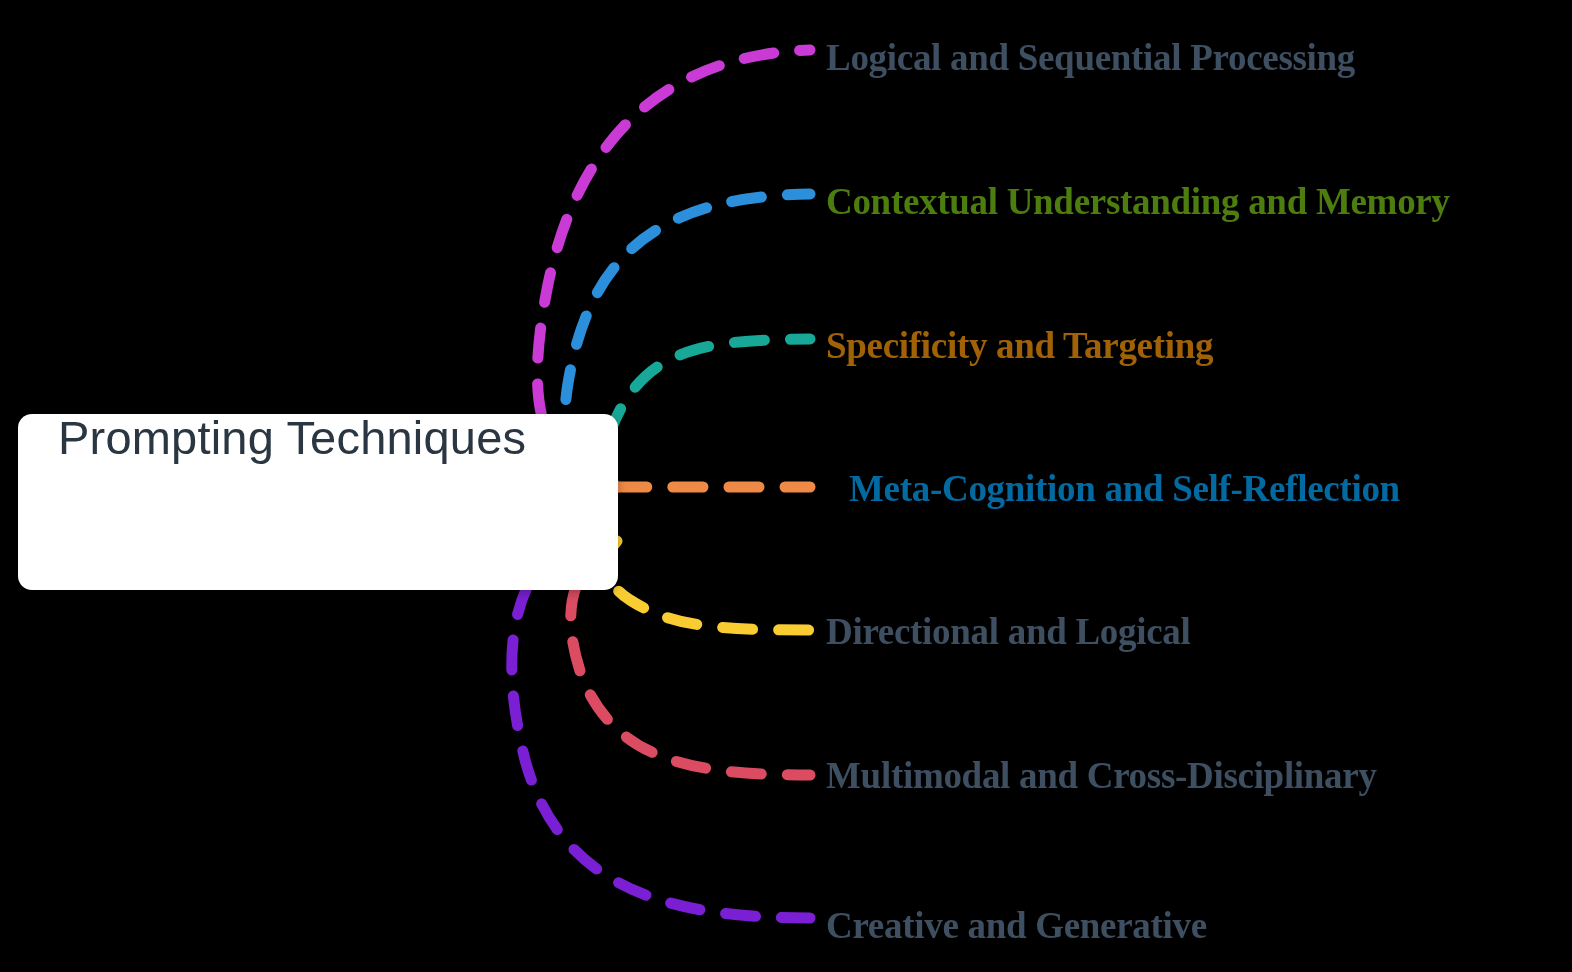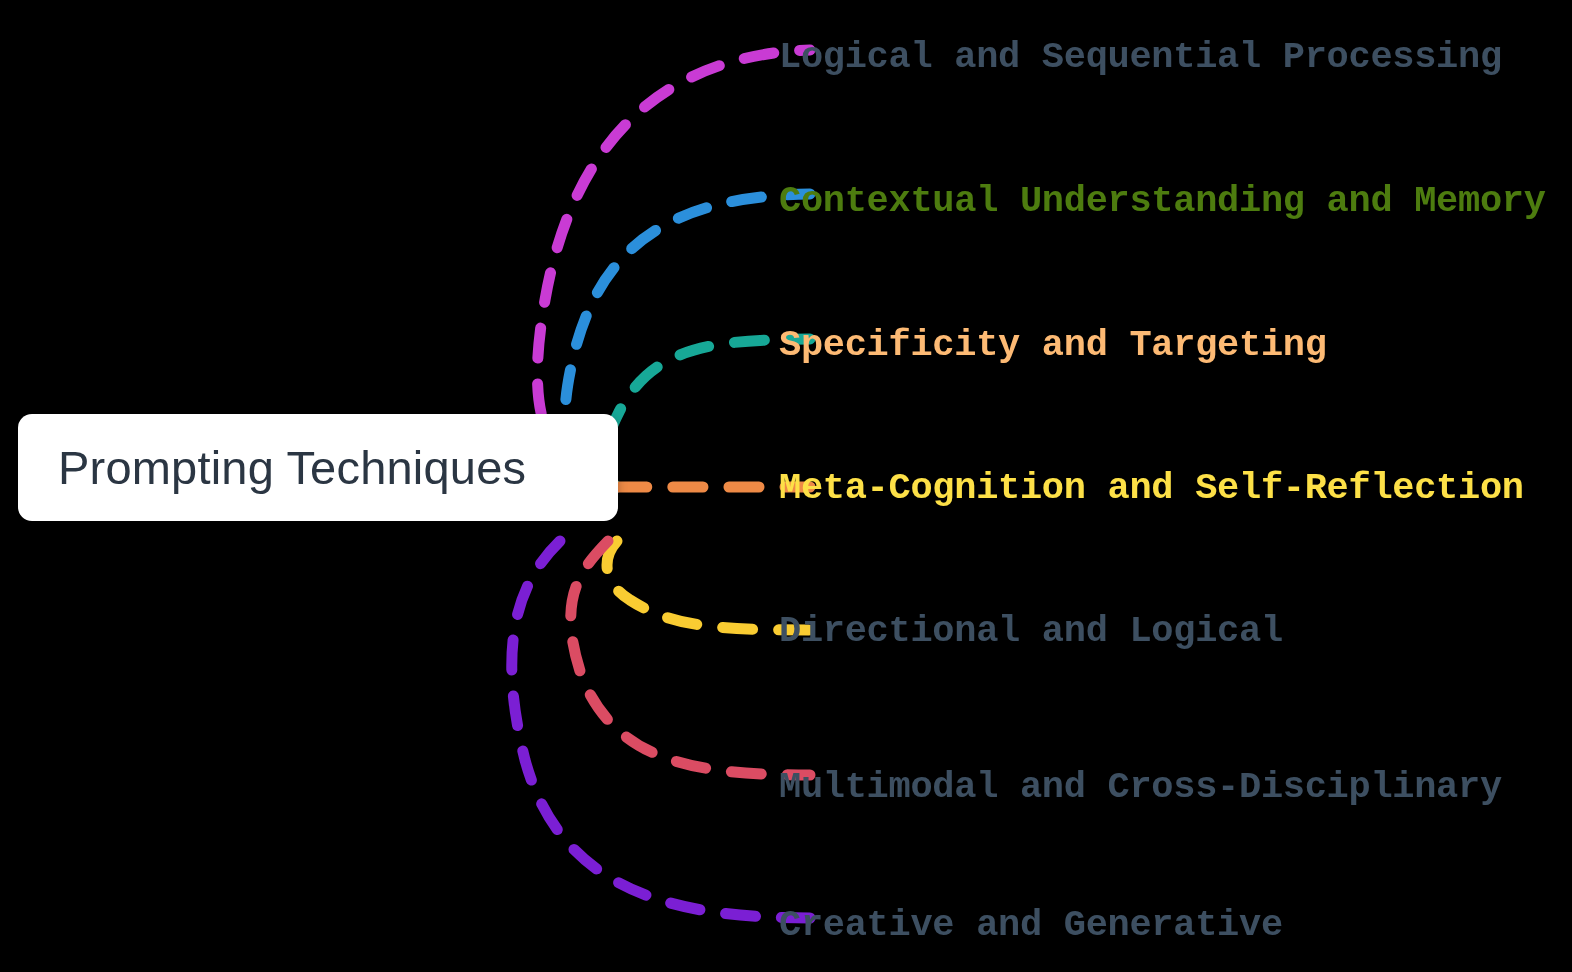--- a/index.html
+++ b/index.html
@@ -28,49 +28,48 @@
     fill: none;
     stroke-width: 11;
     stroke-linecap: round;
     stroke-dasharray: 30 26;
   }
   #root-node {
     position: absolute;
     left: 18px;
     top: 414px;
     width: 600px;
-    height: 107px;
+    height: 176px;
     background: #ffffff;
     border-radius: 14px;
     display: flex;
-    align-items: center;
     box-shadow: 0 3px 10px rgba(0,0,0,0.28);
     z-index: 5;
   }
   #root-label {
     padding-left: 40px;
     font-size: 47px;
     line-height: 1;
     color: #2b3643;
     font-weight: 400;
     letter-spacing: 0.2px;
     white-space: nowrap;
     font-family: "Liberation Sans", sans-serif;
   }
   .leaf-label {
     position: absolute;
-    left: 779px;
+    left: 826px;
     transform: translateY(-50%);
     font-size: 37px;
     line-height: 1;
     font-weight: 700;
     color: #3d4f61;
     white-space: nowrap;
     letter-spacing: -0.3px;
-    font-family: Liberation Mono, monospace;
+    font-family: Liberation Serif, serif;
     z-index: 4;
   }
 </style>
 </head>
 <body>
 
 <div id="canvas">
 
   <svg id="branch-svg" viewBox="0 0 1572 972" preserveAspectRatio="none">
       <path d="M 617 487 C 560 470 520 440 545 300 C 572 145 660 55 810 50" stroke="#c93bd4" class="branch-path"></path>
@@ -82,20 +81,20 @@
       <path d="M 560 541 C 520 580 495 640 525 760 C 562 895 680 918 810 918" stroke="#7b1fd4" class="branch-path"></path>
     </svg>
 
   <div id="root-node">
     <div id="root-label">Prompting Techniques</div>
   </div>
 
   <div id="leaf-labels">
       <div class="leaf-label" style="top: 57px; color: rgb(61, 79, 97);">Logical and Sequential Processing</div>
       <div class="leaf-label" style="top: 201px; color: #4d7c0f;">Contextual Understanding and Memory</div>
-      <div class="leaf-label" style="top: 345px; color: #fdba74;">Specificity and Targeting</div>
-      <div class="leaf-label" style="top: 488px; color: #fde047;">Meta-Cognition and Self-Reflection</div>
+      <div class="leaf-label" style="top: 345px; color: #a16207;">Specificity and Targeting</div>
+      <div class="leaf-label" style="top: 488px; color: #0369a1; margin-left: 23px;">Meta-Cognition and Self-Reflection</div>
       <div class="leaf-label" style="top: 631px; color: rgb(61, 79, 97);">Directional and Logical</div>
-      <div class="leaf-label" style="top: 775px; color: rgb(61, 79, 97); margin-top: 12px;">Multimodal and Cross-Disciplinary</div>
+      <div class="leaf-label" style="top: 775px; color: rgb(61, 79, 97);">Multimodal and Cross-Disciplinary</div>
       <div class="leaf-label" style="top: 917px; color: rgb(61, 79, 97); margin-top: 8px;">Creative and Generative</div>
     </div>
 
 </div>
 
 </body></html>

